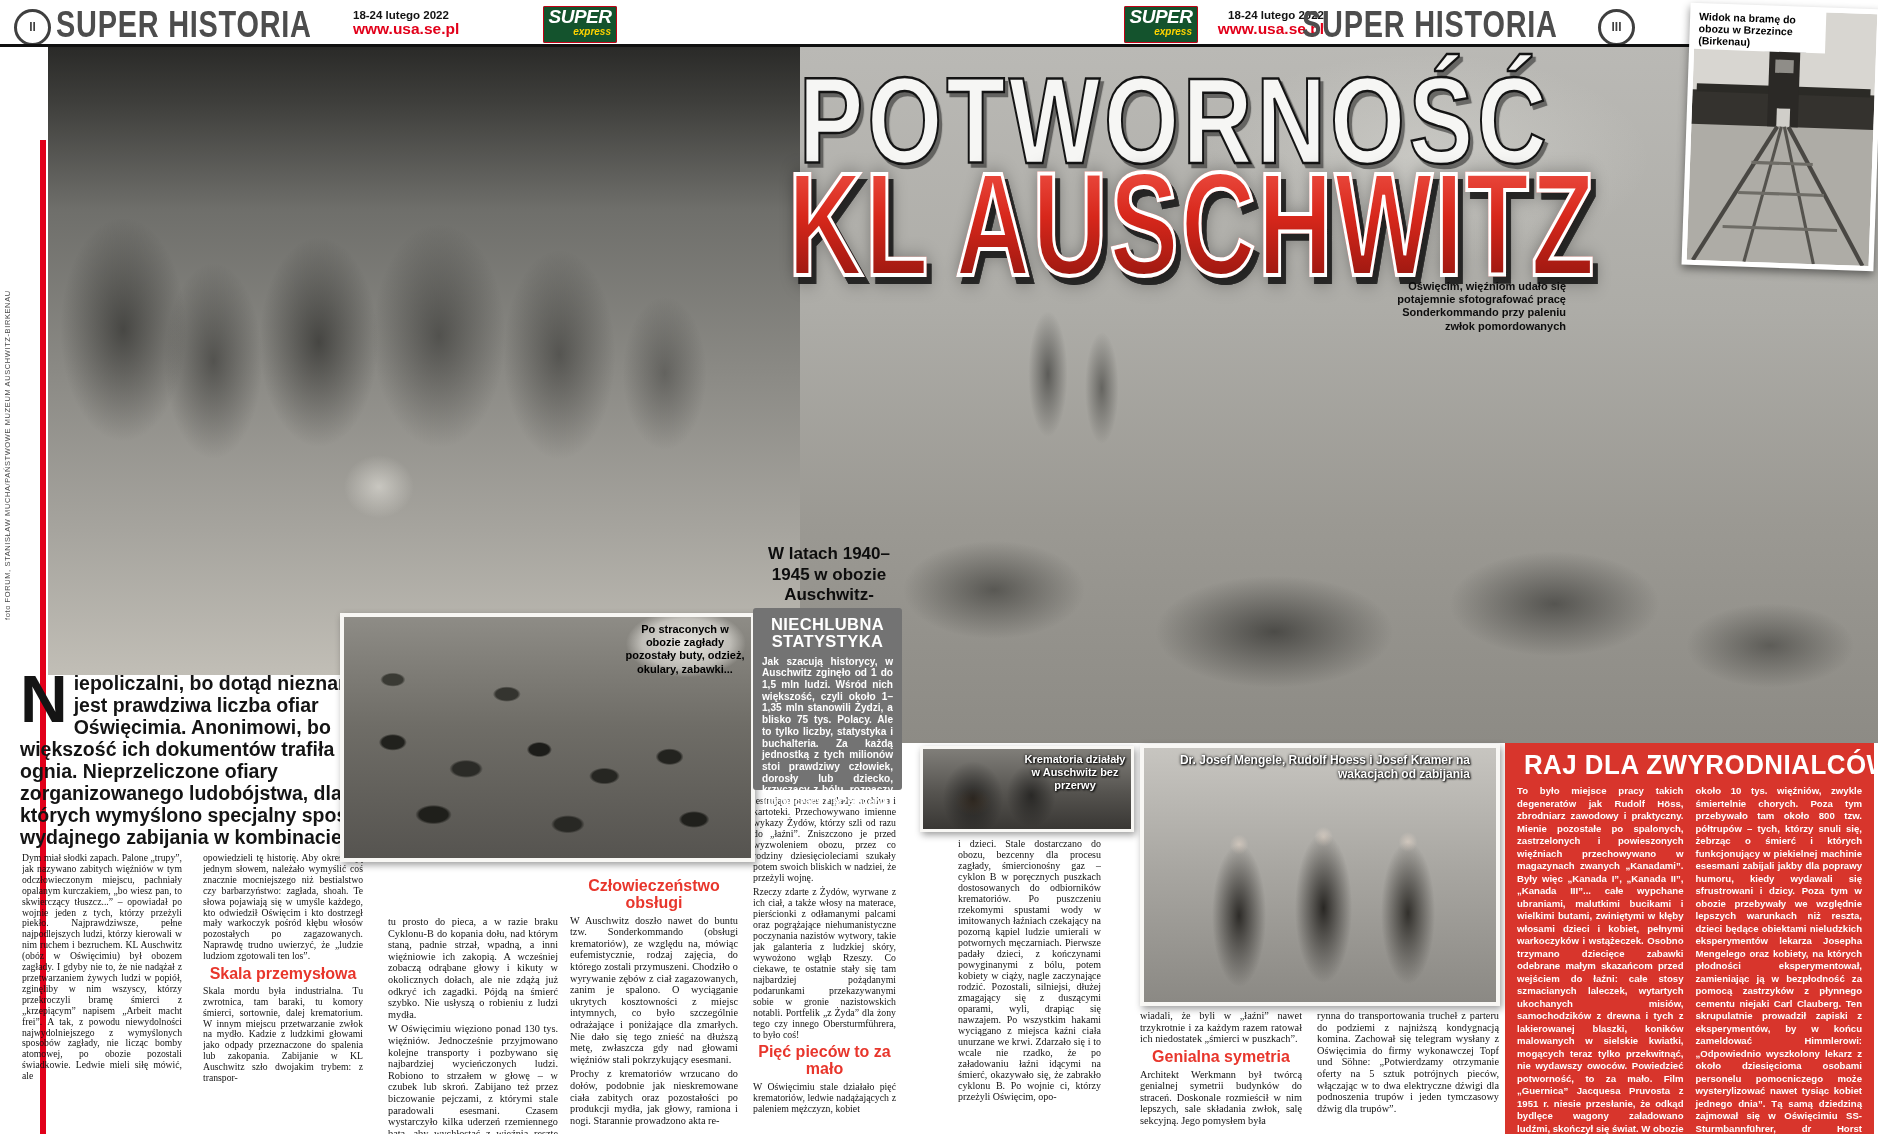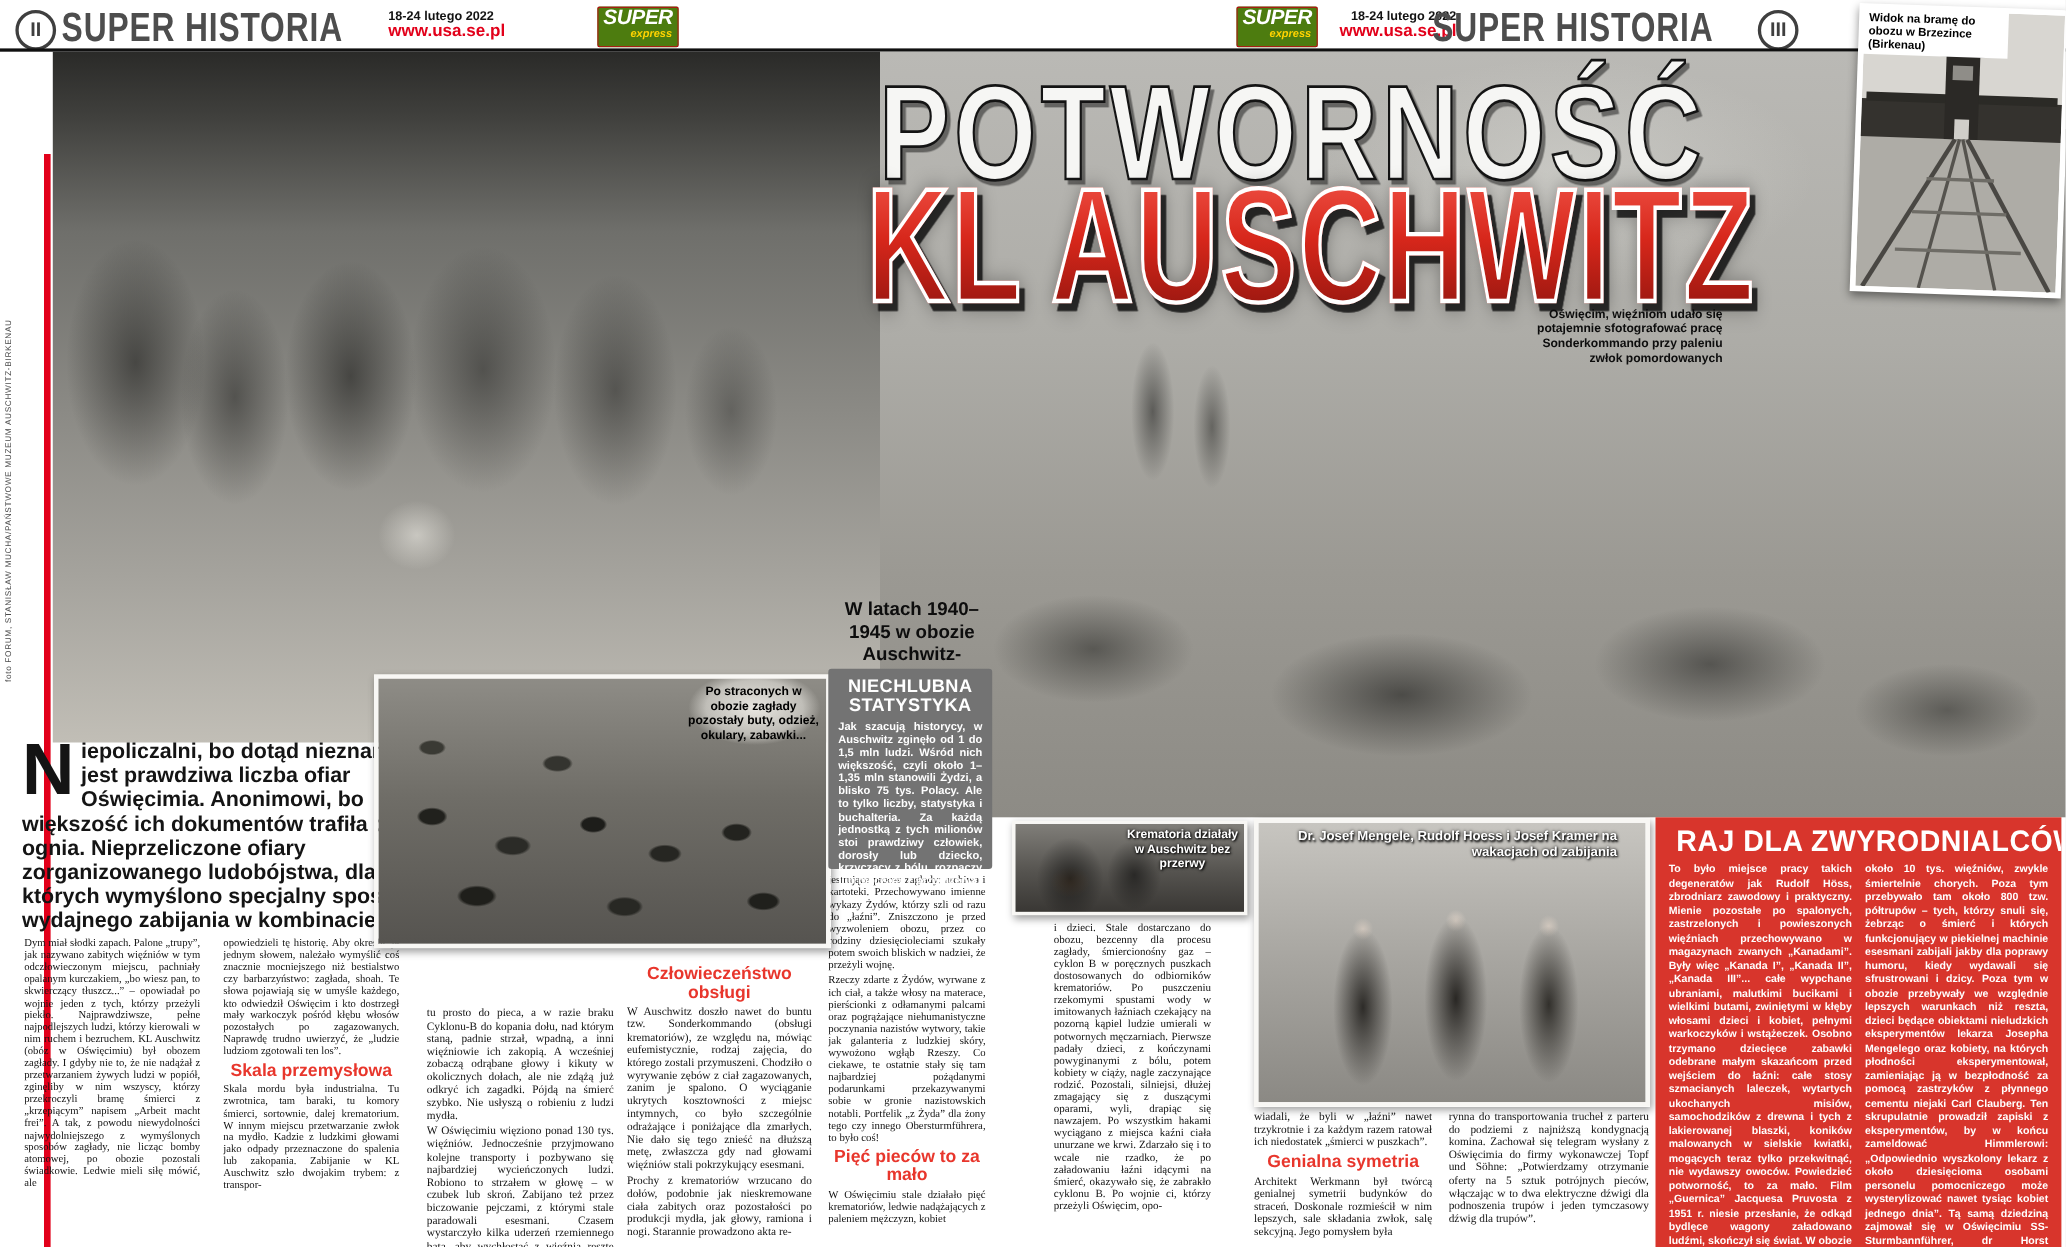--- a/index.html
+++ b/index.html
@@ -1,30 +1,30 @@
 <!DOCTYPE html>
 <html><head>
 <meta charset="utf-8">
 <style>
   html,body{margin:0;padding:0;background:#e9e9e9;}
   #page{position:relative;width:1878px;height:1134px;background:#ffffff;overflow:hidden;
         font-family:"Liberation Sans","DejaVu Sans",sans-serif;}
 
   
   .hdr-circle{position:absolute;top:9px;width:31px;height:31px;border:3px solid #3f3f3f;border-radius:50%;
-      text-align:center;line-height:30px;font-size:18px;font-weight:bold;color:#3f3f3f;}
+      text-align:center;line-height:30px;font-size:12px;font-weight:bold;color:#3f3f3f;}
   .circ-l{left:14px}.circ-r{left:1598px}
   .masthead{position:absolute;top:4px;font-size:37px;font-weight:bold;color:#4d4d4d;
       transform:scaleX(.78);transform-origin:left top;white-space:nowrap;letter-spacing:1px;}
   .mast-l{left:56px}.mast-r{left:1302px}
   .issue{position:absolute;top:9px;width:118px;line-height:1.05;}
   .issue .d{display:block;font-size:11.5px;font-weight:bold;color:#121212;}
   .issue .u{display:block;font-size:15.5px;font-weight:bold;color:#e2001a;}
   .iss-l{left:353px;text-align:left}.iss-r{left:1206px;text-align:right}
-  .sx-logo{position:absolute;top:6px;width:74px;height:37px;background:#4d7c0f;border-radius:2px;
+  .sx-logo{position:absolute;top:6px;width:74px;height:37px;background:#14532d;border-radius:2px;
       text-align:center;box-shadow:0 0 0 1px #c40015 inset;}
   .sx-logo .t{display:block;color:#fff;font-weight:bold;font-style:italic;font-size:19px;line-height:21px;letter-spacing:-.5px;}
   .sx-logo .b{display:block;color:#ffd300;font-weight:bold;font-style:italic;font-size:10px;line-height:9px;text-align:right;padding-right:6px;}
   .sx-l{left:543px}.sx-r{left:1124px}
   .hdr-rule{position:absolute;left:0;top:44px;width:1878px;height:3px;background:#101010;}
 
   
   .photo{position:absolute;z-index:1;}
   .ph-deportees{left:48px;top:47px;width:752px;height:628px;
     background:

